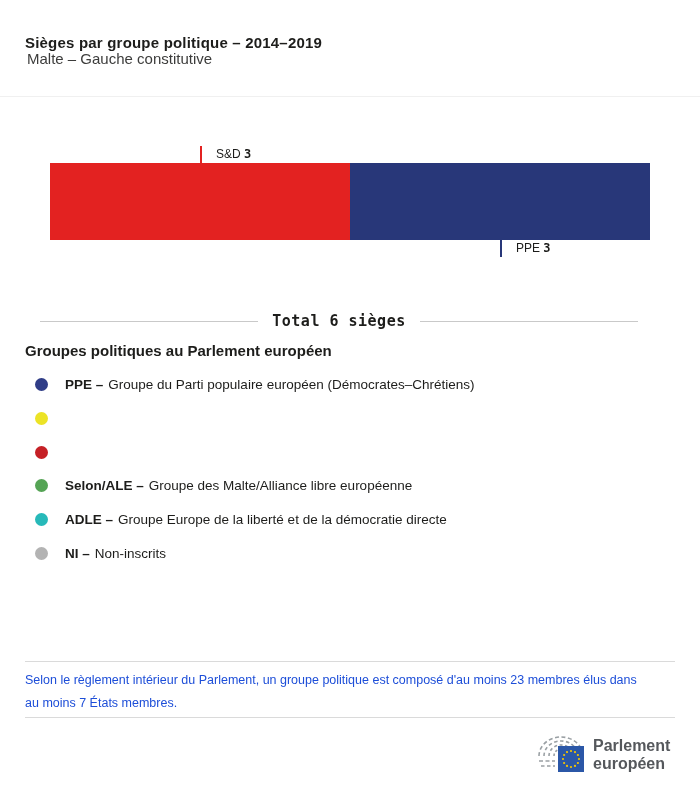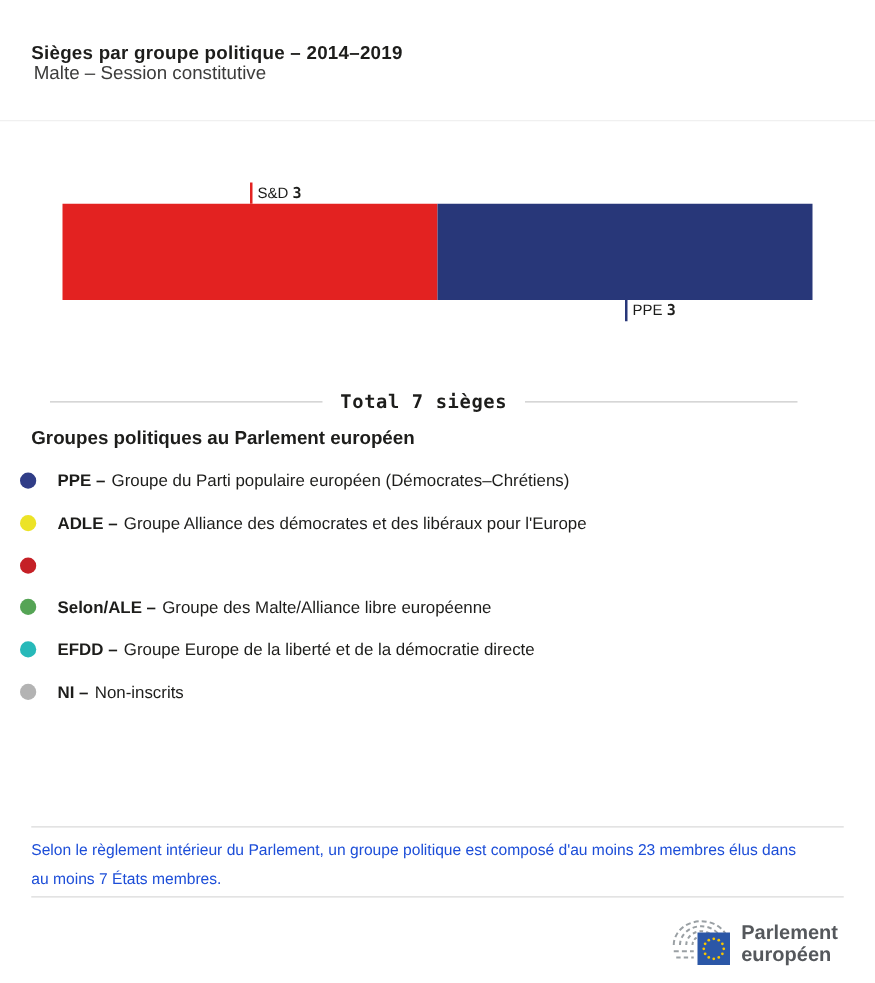--- a/index.html
+++ b/index.html
@@ -7,93 +7,92 @@
         font-family:"Liberation Sans",sans-serif;color:#1d1d1b;}
   
   .title{position:absolute;left:25px;top:20px;font-size:15px;font-weight:700;color:#1d1d1b;letter-spacing:.2px;margin-top:14px;}
   .subtitle{position:absolute;left:27px;top:50px;font-size:15px;font-weight:400;color:#3c3c3b;}
   .top-rule{position:absolute;left:0;top:96px;width:700px;height:1px;background:#f0f0f0;}
   
   #bar{position:absolute;left:50px;top:163px;width:600px;height:77px;display:flex;}
   #bar .seg{height:100%;}
   .callout{position:absolute;font-size:12px;color:#1d1d1b;white-space:nowrap;}
   .callout .tick{position:absolute;width:2px;height:17px;left:0;top:0;}
-  .callout .txt{position:absolute;left:6px;top:1px;}
+  .callout .txt{position:absolute;left:16px;top:1px;}
   .callout .val{font-weight:700;font-family:"DejaVu Sans Mono",monospace;}
   
   .total-row{position:absolute;left:40px;top:312px;width:598px;display:flex;align-items:center;}
   .total-row .line{flex:1;height:1px;background:#c9c9c9;}
   .total-row .total-text{margin:0 14px;font-family:"DejaVu Sans Mono",monospace;font-weight:700;
        font-size:15px;color:#1d1d1b;letter-spacing:.5px;white-space:nowrap;}
   
   .legend-heading{position:absolute;left:25px;top:342px;font-size:15px;font-weight:700;color:#1d1d1b;text-align:center;}
   #legend{position:absolute;left:0;top:368px;width:700px;}
-  .lg-row{display:flex;align-items:center;height:33.7px;padding-left:16px;}
+  .lg-row{display:flex;align-items:center;height:33.7px;padding-left:35px;}
   .lg-dot{width:13px;height:13px;border-radius:50%;flex:0 0 13px;margin-right:17px;}
   .lg-text{font-size:13.5px;color:#1d1d1b;white-space:nowrap;}
   .lg-label{font-weight:700;margin-right:5px;}
   
   .fn-rule-top{position:absolute;left:25px;top:661px;width:650px;height:1px;background:#dadada;}
   .footnote{position:absolute;left:25px;top:669px;width:628px;font-size:12.5px;line-height:1.85;color:#1d4ed8;}
   .fn-rule-bottom{position:absolute;left:25px;top:717px;width:650px;height:1px;background:#dadada;}
   
   .source{position:absolute;left:25px;top:792px;font-size:13px;color:#1d1d1b;}
   .source b{font-weight:700;}
   .logo{position:absolute;right:23px;top:726px;width:152px;height:52px;}
 </style>
 </head>
 <body>
 
 <div id="page">
 
   <div class="title">Sièges par groupe politique – 2014–2019</div>
-  <div class="subtitle">Malte – Session constitutive</div>
+  <div class="subtitle">Malte – Gauche constitutive</div>
   <div class="top-rule"></div>
 
   <div id="bar">
       <div class="seg" style="flex-grow: 3; background: rgb(227, 34, 33);"></div>
       <div class="seg" style="flex-grow: 3; background: rgb(40, 55, 121);"></div>
     </div>
   <div id="callouts">
       <div class="callout" style="left: 200px; top: 146px;">
         <div class="tick" style="background: rgb(227, 34, 33);"></div>
         <div class="txt"><span>S&amp;D </span><span class="val">3</span></div>
       </div>
       <div class="callout" style="left: 500px; top: 240px;">
         <div class="tick" style="background: rgb(40, 55, 121);"></div>
         <div class="txt"><span>PPE </span><span class="val">3</span></div>
       </div>
     </div>
 
   <div class="total-row">
     <div class="line"></div>
-    <div class="total-text">Total 7 sièges</div>
+    <div class="total-text">Total 6 sièges</div>
     <div class="line"></div>
   </div>
 
   <div class="legend-heading">Groupes politiques au Parlement européen</div>
   <div id="legend">
       <div class="lg-row">
         <span class="lg-dot" style="background: rgb(48, 61, 135);"></span>
         <span class="lg-text"><span class="lg-label">PPE –</span><span>Groupe du Parti populaire européen (Démocrates–Chrétiens)</span></span>
       </div>
       <div class="lg-row">
         <span class="lg-dot" style="background: rgb(236, 227, 38);"></span>
-        <span class="lg-text"><span class="lg-label">ADLE –</span><span>Groupe Alliance des démocrates et des libéraux pour l'Europe</span></span>
       </div>
       <div class="lg-row">
         <span class="lg-dot" style="background: rgb(197, 32, 38);"></span>
       </div>
       <div class="lg-row">
         <span class="lg-dot" style="background: rgb(85, 164, 85);"></span>
         <span class="lg-text"><span class="lg-label">Selon/ALE –</span><span>Groupe des Malte/Alliance libre européenne</span></span>
       </div>
       <div class="lg-row">
         <span class="lg-dot" style="background: rgb(39, 185, 185);"></span>
-        <span class="lg-text"><span class="lg-label">EFDD –</span><span>Groupe Europe de la liberté et de la démocratie directe</span></span>
+        <span class="lg-text"><span class="lg-label">ADLE –</span><span>Groupe Europe de la liberté et de la démocratie directe</span></span>
       </div>
       <div class="lg-row">
         <span class="lg-dot" style="background: rgb(179, 179, 179);"></span>
         <span class="lg-text"><span class="lg-label">NI –</span><span>Non-inscrits</span></span>
       </div>
     </div>
 
   <div class="fn-rule-top"></div>
   <div class="footnote">Selon le règlement intérieur du Parlement, un groupe politique est composé d'au moins 23 membres élus dans au moins 7 États membres.</div>
   <div class="fn-rule-bottom"></div>

